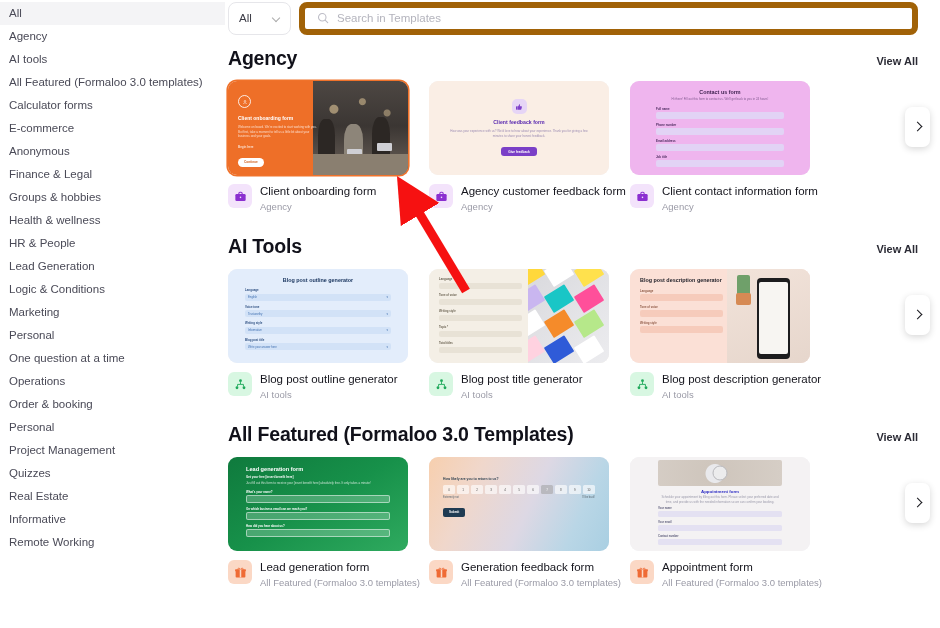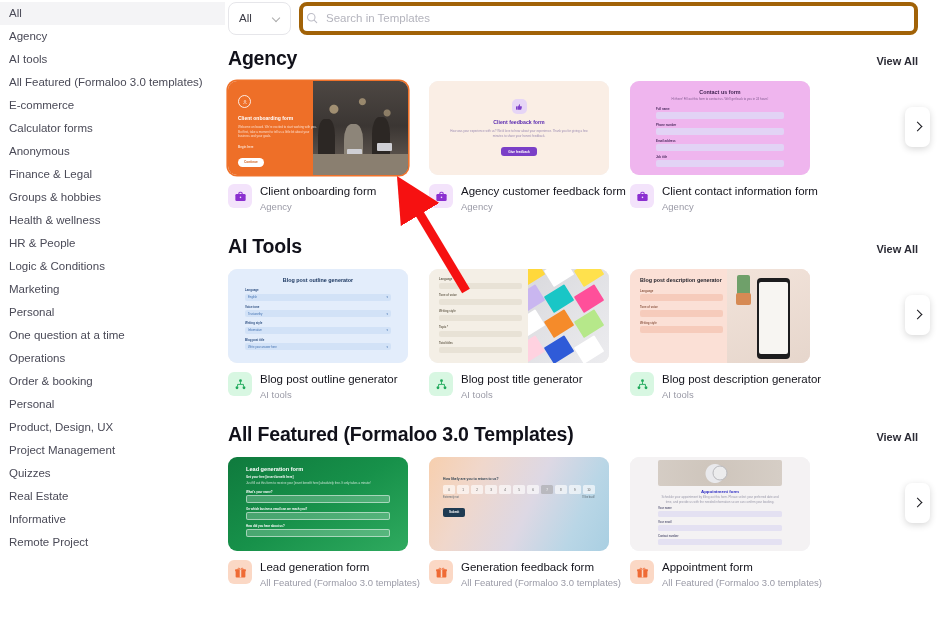--- a/index.html
+++ b/index.html
@@ -62,23 +62,23 @@
   }
   .chev-sm { width: 9px; height: 9px; position: relative; opacity: .55; }
   .chev-sm::after {
     content: ""; position: absolute; left: 0; top: 1px;
     width: 5px; height: 5px;
     border-right: 1.4px solid #666; border-bottom: 1.4px solid #666;
     transform: rotate(45deg);
   }
   .searchbox {
     flex: 1 1 auto; height: 33px;
-    border: 4px solid #a16207; border-radius: 8px;
+    border: 6px solid #a16207; border-radius: 8px;
     display: flex; align-items: center; gap: 8px;
-    padding: 0 3px;
+    padding: 0 12px;
     background: #fff; cursor: text;
   }
   .search-ph { font-size: 11.5px; color: #b4b4bd; }
 
   
   .section { padding-right: 22px; }
   .sec-head {
     display: flex; align-items: baseline; justify-content: space-between;
     margin-bottom: 11px;
   }
@@ -246,40 +246,40 @@
 <body>
 
 <div id="app">
 
   <nav class="sidebar">
     <div id="side-list">
         <div class="side-item active"><span>All</span></div>
         <div class="side-item"><span>Agency</span></div>
         <div class="side-item"><span>AI tools</span></div>
         <div class="side-item"><span>All Featured (Formaloo 3.0 templates)</span></div>
+        <div class="side-item"><span>Calculator forms</span></div>
         <div class="side-item"><span>E-commerce</span></div>
-        <div class="side-item"><span>Calculator forms</span></div>
         <div class="side-item"><span>Anonymous</span></div>
         <div class="side-item"><span>Finance &amp; Legal</span></div>
         <div class="side-item"><span>Groups &amp; hobbies</span></div>
         <div class="side-item"><span>Health &amp; wellness</span></div>
         <div class="side-item"><span>HR &amp; People</span></div>
+        <div class="side-item"><span>Lead Generation</span></div>
         <div class="side-item"><span>Logic &amp; Conditions</span></div>
         <div class="side-item"><span>Marketing</span></div>
         <div class="side-item"><span>Personal</span></div>
         <div class="side-item"><span>One question at a time</span></div>
         <div class="side-item"><span>Operations</span></div>
         <div class="side-item"><span>Order &amp; booking</span></div>
         <div class="side-item"><span>Personal</span></div>
-        <div class="side-item"><span>Product, Design, UX</span></div>
         <div class="side-item"><span>Project Management</span></div>
         <div class="side-item"><span>Quizzes</span></div>
         <div class="side-item"><span>Real Estate</span></div>
         <div class="side-item"><span>Informative</span></div>
-        <div class="side-item"><span>Remote Project</span></div>
+        <div class="side-item"><span>Remote Working</span></div>
       </div>
   </nav>
 
   <div class="main">
 
     <div class="searchrow">
       <div class="filter-select">
         <span>All</span>
         <span class="chev-sm"></span>
       </div>

